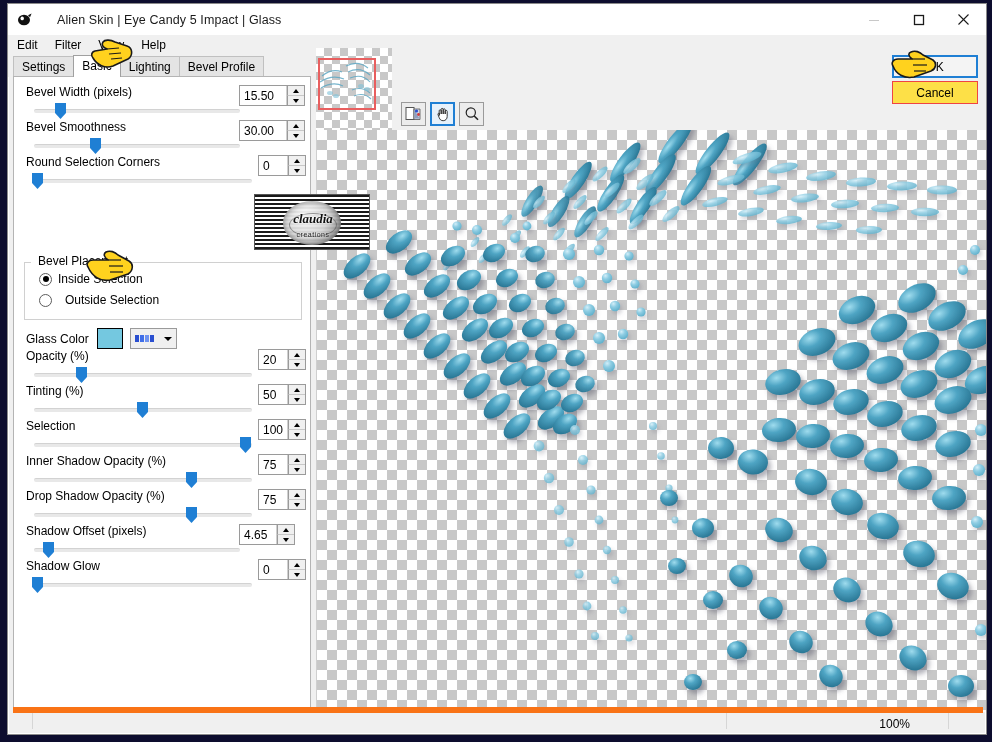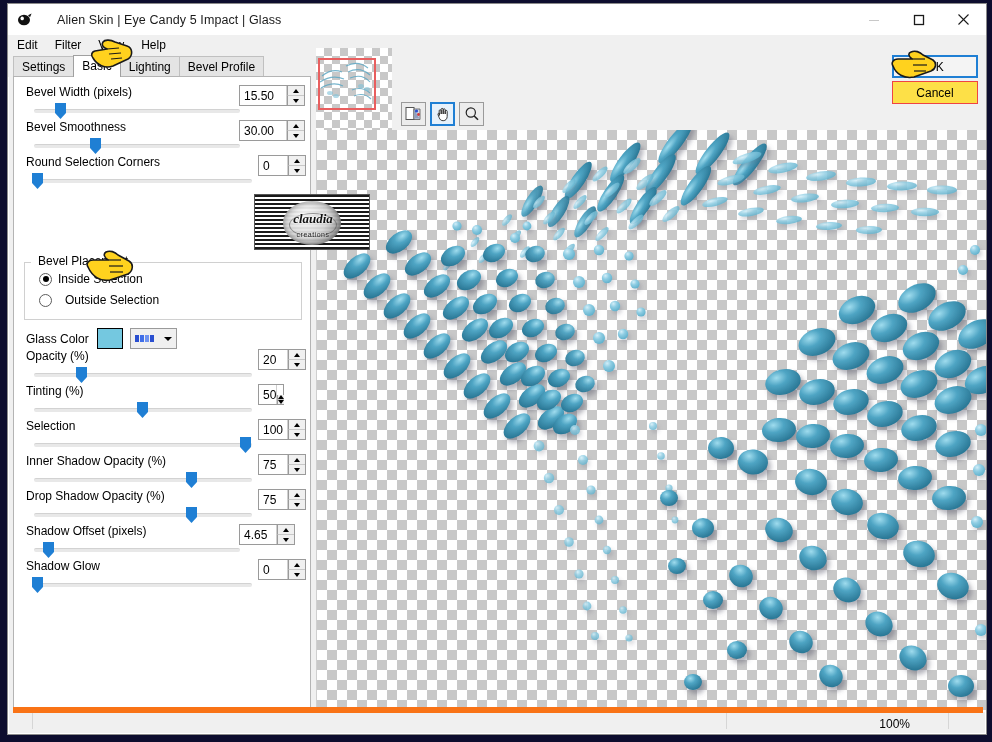--- a/index.html
+++ b/index.html
@@ -490,21 +490,21 @@
                 <div class="arr-d"></div>
               </div>
           </div>
         </div>
       </div>
 
       <div class="ctrl" style="top:307px;">
         <div class="ctrl-label">Tinting (%)</div>
         <div class="slider-track" style="top:24px; width:218px;"></div>
         <div class="slider-thumb" style="top:18px; left:123px;"></div>
-        <div class="spin" style="left:244px; top:0px; width:26px;align-items:flex-end;">
+        <div class="spin" style="left:244px; top:0px; width:48px;">
           <div class="spin-val">50</div>
           <div class="spin-arrows">
             <div class="spin-up">
                 <div class="arr-u"></div>
               </div>
             <div class="spin-dn">
                 <div class="arr-d"></div>
               </div>
           </div>
         </div>

